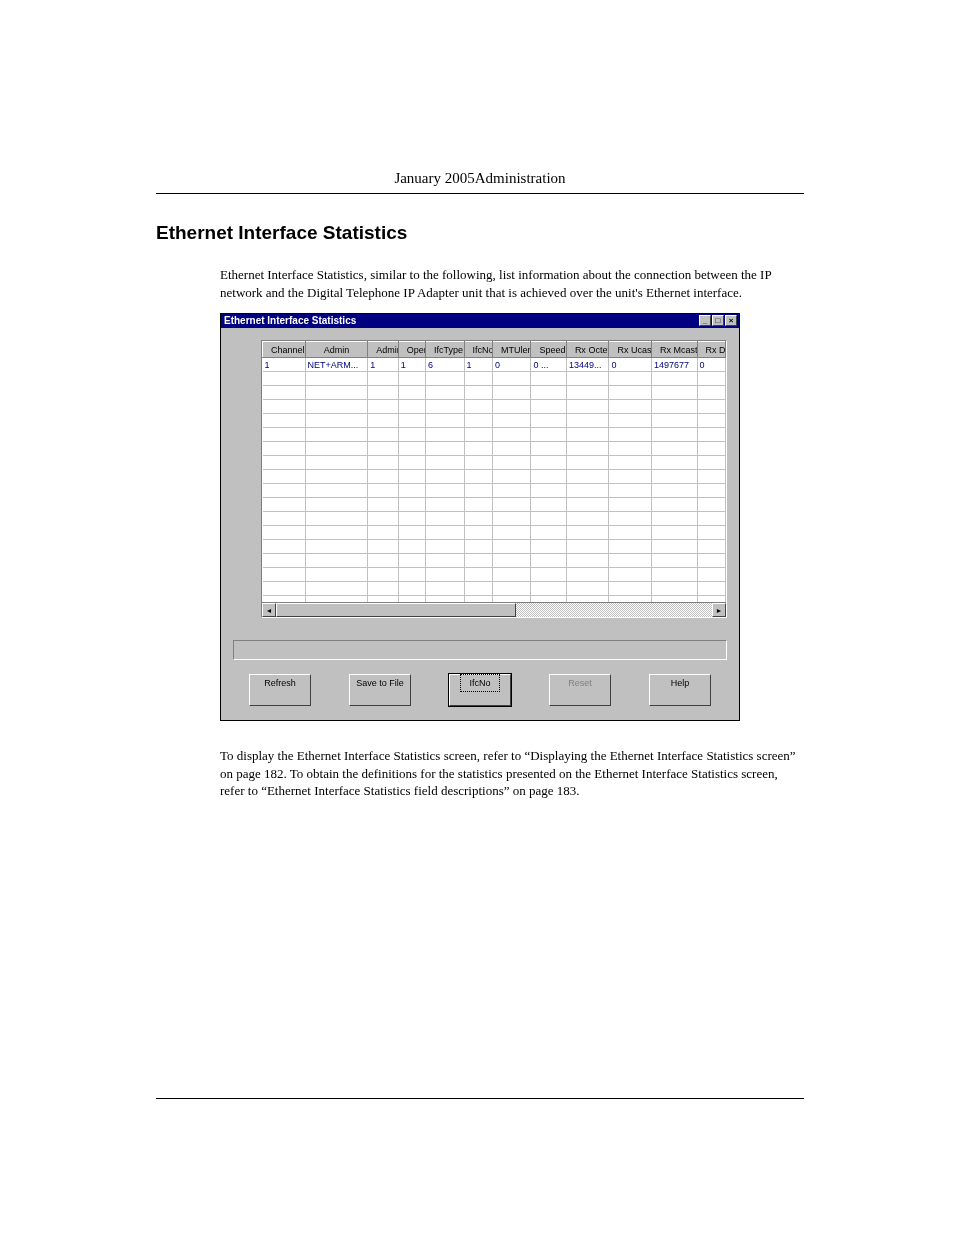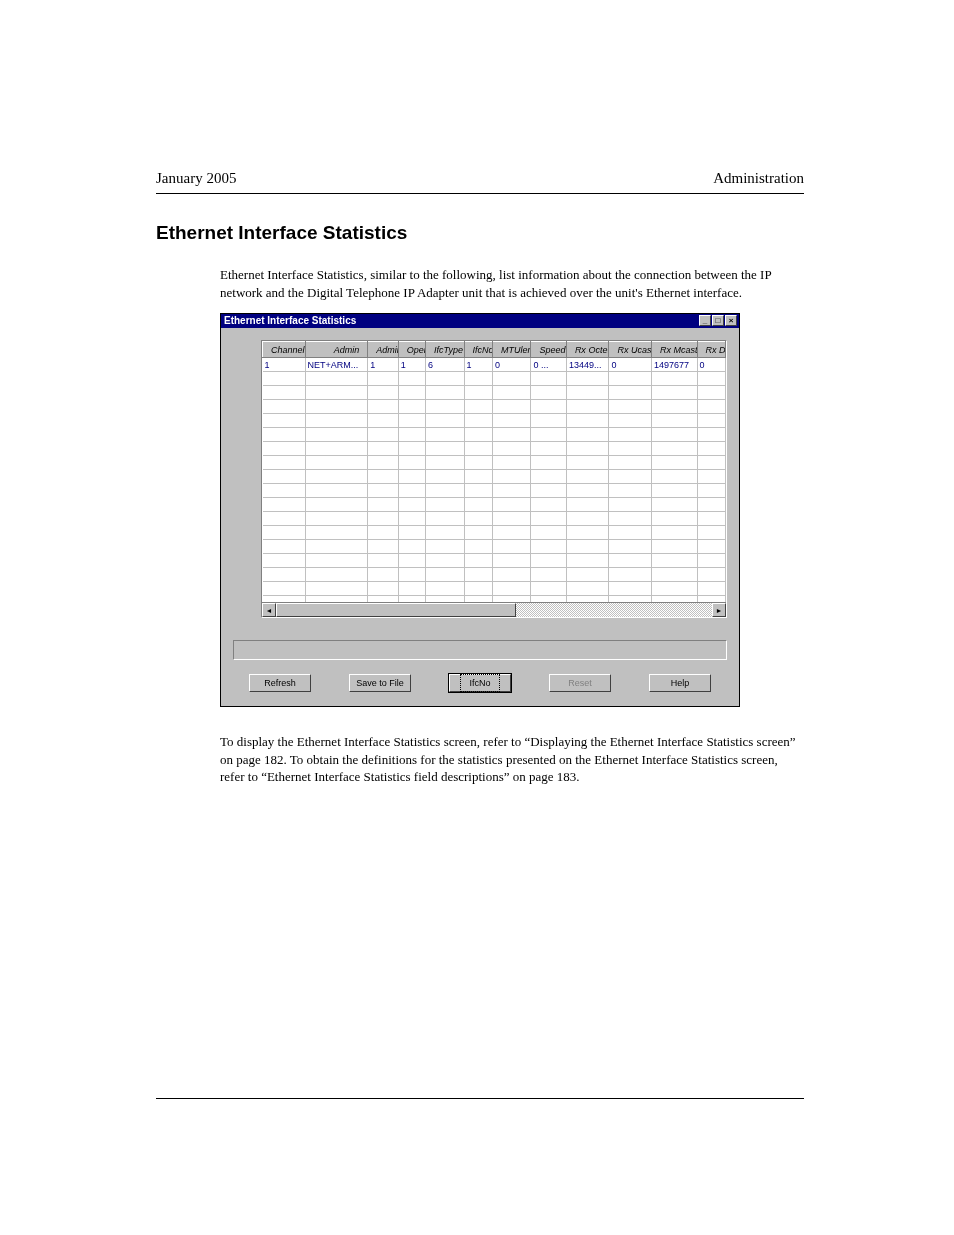--- a/index.html
+++ b/index.html
@@ -11,21 +11,21 @@
   }
   .page {
     width: 954px;
     height: 1235px;
     box-sizing: border-box;
     padding: 170px 150px 0 156px;
     position: relative;
   }
   .header-row {
     display: flex;
-    justify-content: space-between;
+    justify-content: center;
     font-size: 15px;
     margin-bottom: 6px;
   }
   .header-rule {
     border: none;
     border-top: 1px solid #000;
     margin: 0 0 28px 0;
   }
   .section-title {
     font-family: Arial, Helvetica, sans-serif;
@@ -98,26 +98,25 @@
     table-layout: fixed;
     font-size: 9px;
   }
   .grid-table th {
     background: #c0c0c0;
     border-top: 1px solid #fff;
     border-left: 1px solid #fff;
     border-right: 1px solid #808080;
     border-bottom: 1px solid #808080;
     font-weight: normal;
-    text-align: right;
+    text-align: center;
     padding: 1px 8px;
     height: 13px;
     overflow: hidden;
     white-space: nowrap;
-    font-style: italic;
   }
   .grid-table td {
     border-bottom: 1px solid #c0c0c0;
     border-right: 1px solid #c0c0c0;
     color: #000080;
     padding: 0 2px;
     height: 13px;
     overflow: hidden;
     white-space: nowrap;
     text-overflow: clip;
@@ -164,21 +163,21 @@
     border-bottom: 1px solid #fff;
     background: #c0c0c0;
   }
   .button-row {
     display: flex;
     justify-content: space-between;
     padding: 4px 16px 6px 16px;
   }
   .win-btn {
     min-width: 62px;
-    height: 18px;
+    height: 32px;
     background: #c0c0c0;
     border-top: 1px solid #fff;
     border-left: 1px solid #fff;
     border-right: 1px solid #404040;
     border-bottom: 1px solid #404040;
     font-size: 9px;
     text-align: center;
     line-height: 16px;
     color: #000;
     box-sizing: border-box;

